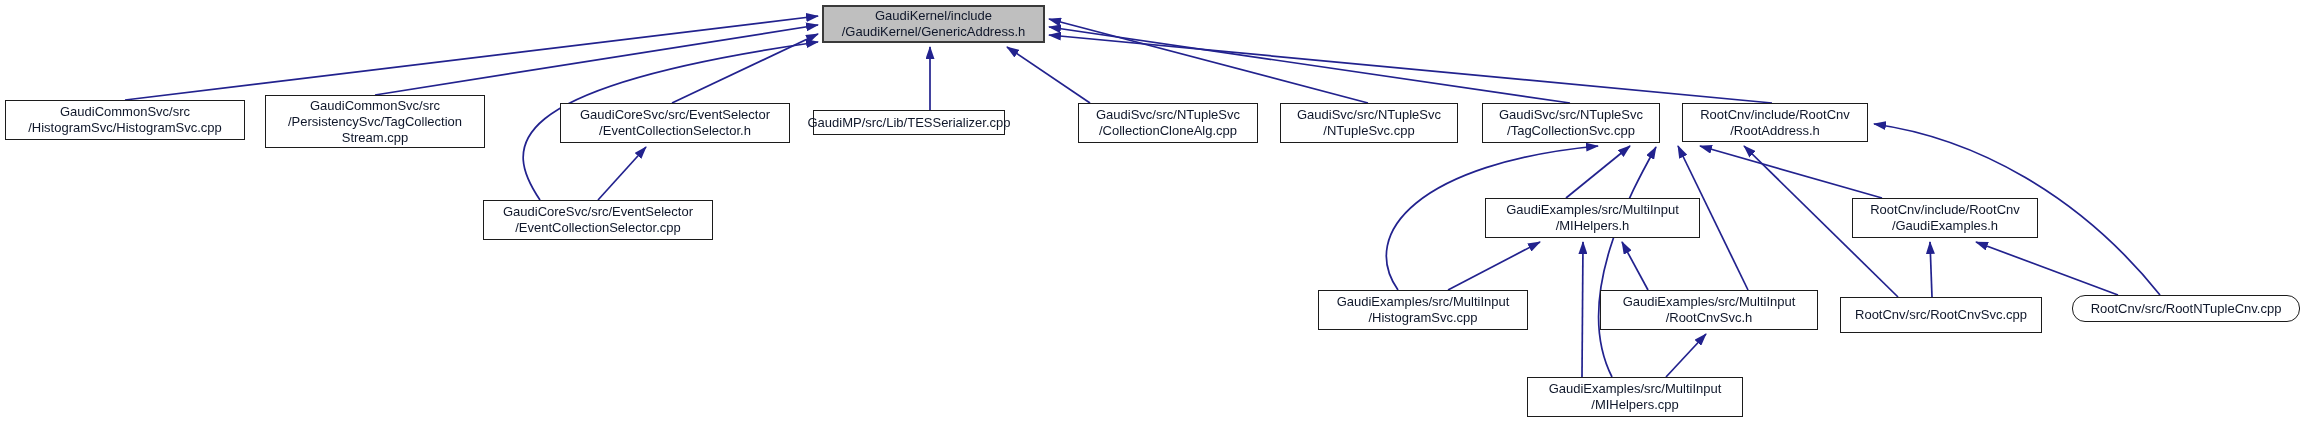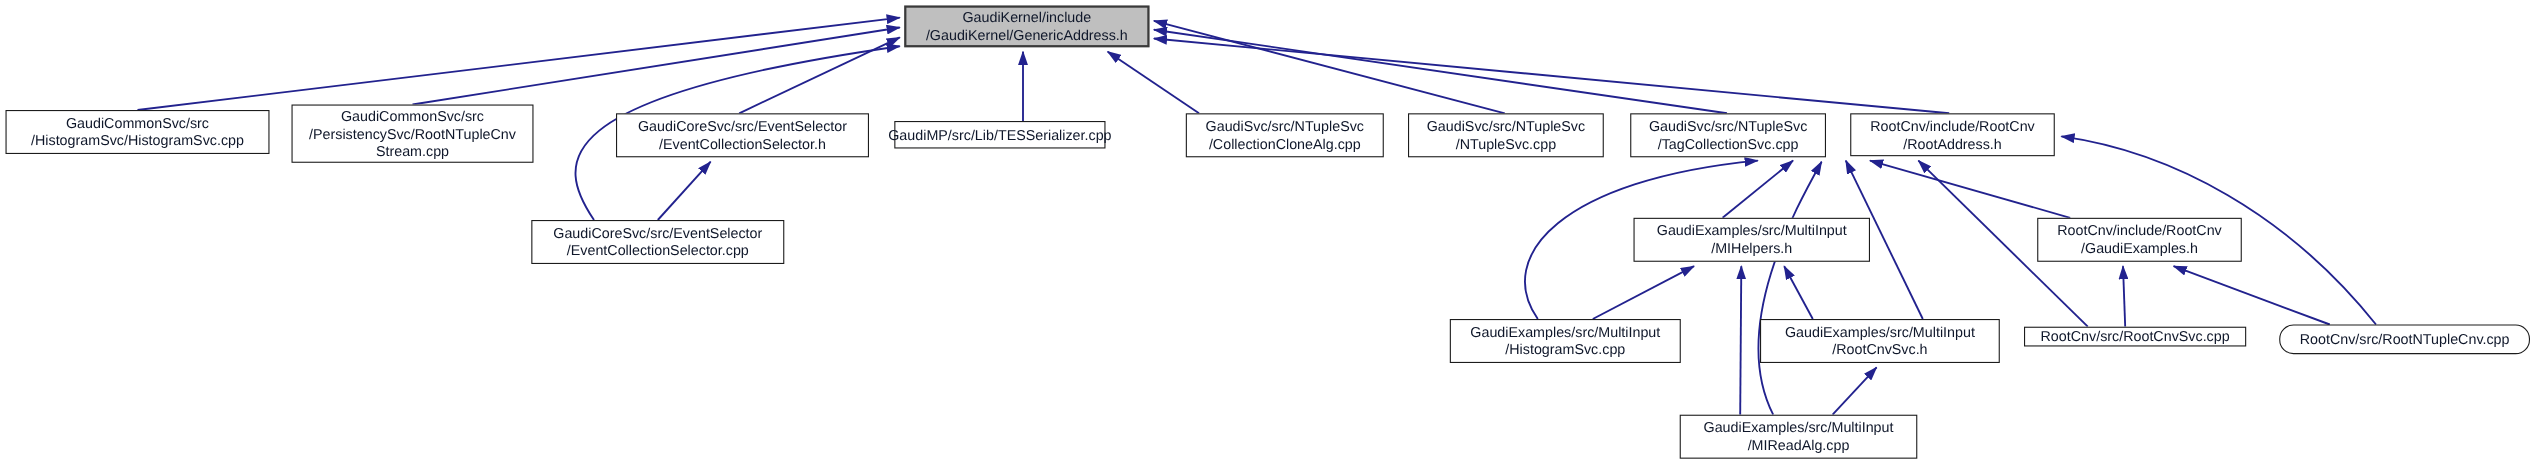--- a/index.html
+++ b/index.html
@@ -74,21 +74,21 @@
       <div class="node highlight" style="left: 822px; top: 5px; width: 223px; height: 38px;">
         <span>GaudiKernel/include</span>
         <span>/GaudiKernel/GenericAddress.h</span>
       </div>
       <div class="node" style="left: 5px; top: 100px; width: 240px; height: 40px;">
         <span>GaudiCommonSvc/src</span>
         <span>/HistogramSvc/HistogramSvc.cpp</span>
       </div>
       <div class="node" style="left: 265px; top: 95px; width: 220px; height: 53px;">
         <span>GaudiCommonSvc/src</span>
-        <span>/PersistencySvc/RootNTupleCnv</span>
+        <span>/PersistencySvc/TagCollection</span>
         <span>Stream.cpp</span>
       </div>
       <div class="node" style="left: 560px; top: 103px; width: 230px; height: 40px;">
         <span>GaudiCoreSvc/src/EventSelector</span>
         <span>/EventCollectionSelector.h</span>
       </div>
       <div class="node" style="left: 813px; top: 110px; width: 192px; height: 25px;">
         <span>GaudiMP/src/Lib/TESSerializer.cpp</span>
       </div>
       <div class="node" style="left: 1078px; top: 103px; width: 180px; height: 40px;">
@@ -120,24 +120,24 @@
         <span>/GaudiExamples.h</span>
       </div>
       <div class="node" style="left: 1318px; top: 290px; width: 210px; height: 40px;">
         <span>GaudiExamples/src/MultiInput</span>
         <span>/HistogramSvc.cpp</span>
       </div>
       <div class="node" style="left: 1600px; top: 290px; width: 218px; height: 40px;">
         <span>GaudiExamples/src/MultiInput</span>
         <span>/RootCnvSvc.h</span>
       </div>
-      <div class="node" style="left: 1840px; top: 297px; width: 202px; height: 18px;">
+      <div class="node" style="left: 1840px; top: 297px; width: 202px; height: 36px;">
         <span>RootCnv/src/RootCnvSvc.cpp</span>
       </div>
       <div class="node" style="left: 2072px; top: 295px; width: 228px; height: 27px; border-radius: 13px;">
         <span>RootCnv/src/RootNTupleCnv.cpp</span>
       </div>
       <div class="node" style="left: 1527px; top: 377px; width: 216px; height: 40px;">
         <span>GaudiExamples/src/MultiInput</span>
-        <span>/MIReadAlg.cpp</span>
+        <span>/MIHelpers.cpp</span>
       </div>
     </div>
 </div>
 
 </body></html>

